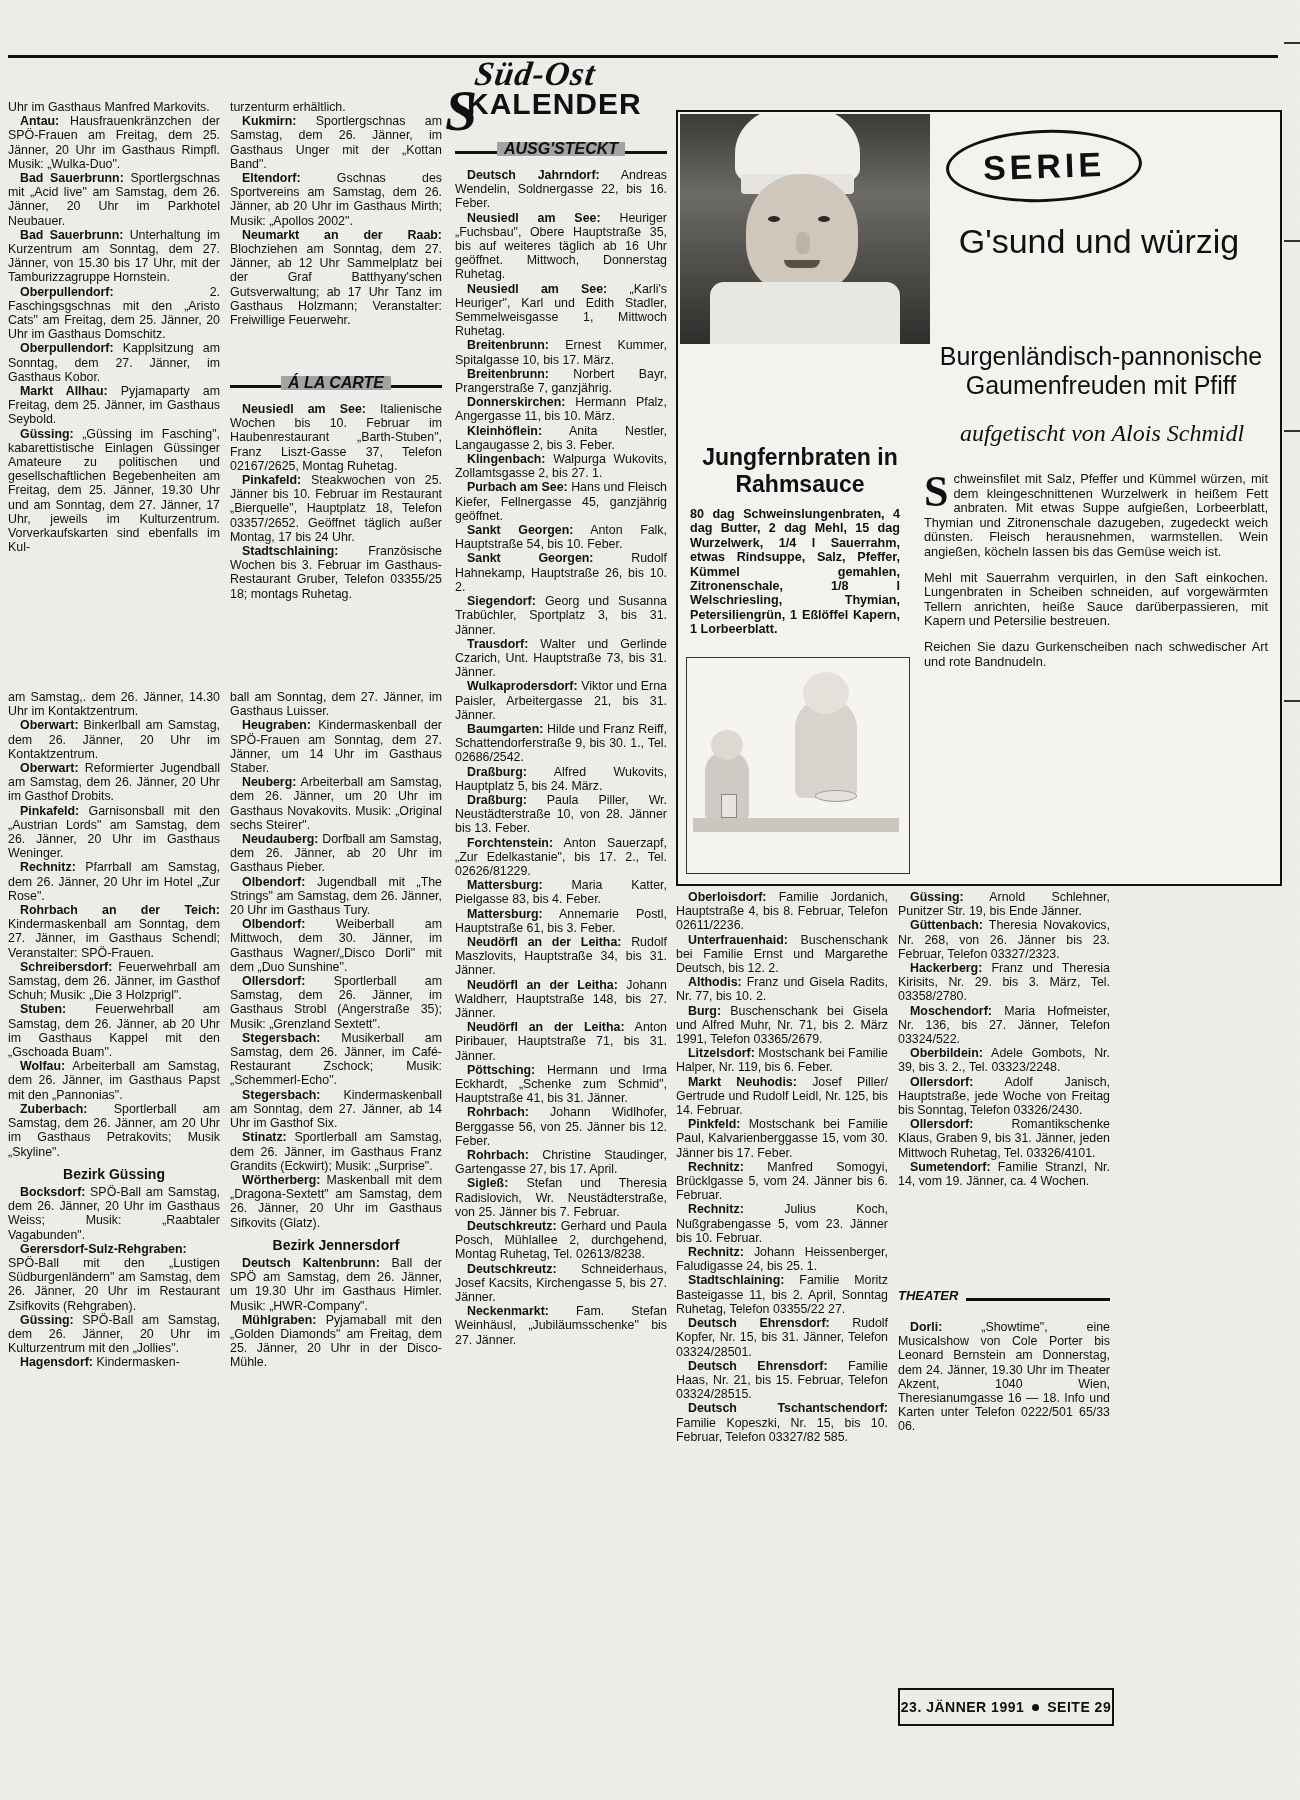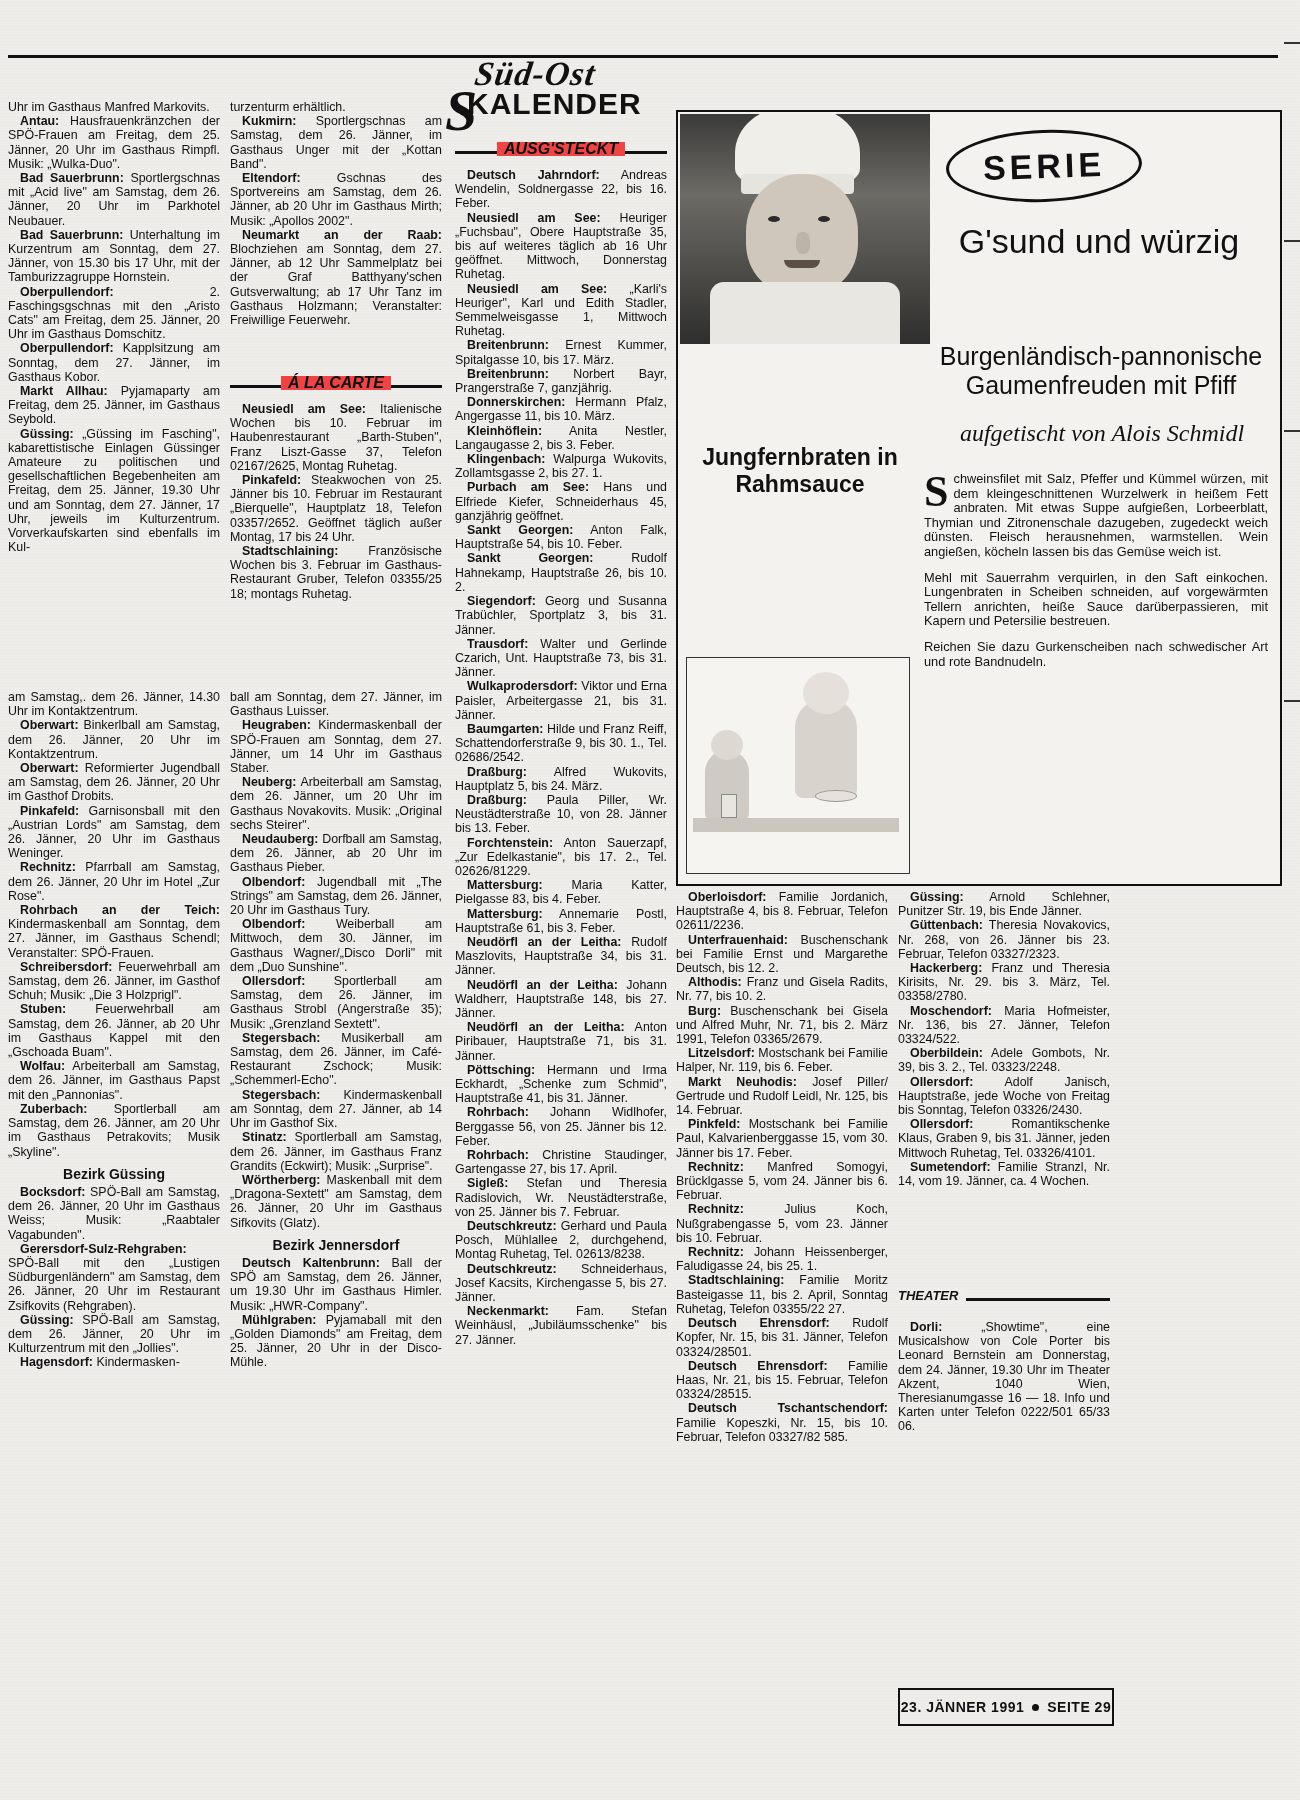--- a/index.html
+++ b/index.html
@@ -61,21 +61,21 @@
   .sechead{
     text-align:center;font-weight:bold;font-size:14px;margin:8px 0 4px 0;
     text-indent:0;
   }
   .barhead{
     position:relative;height:20px;margin:6px 0 6px 0;
   }
   .barhead .bar{position:absolute;top:9px;height:3px;background:#111;}
   .barhead .txt{
     position:absolute;top:0;left:50%;transform:translateX(-50%);
-    background:#ef4444;padding:0 7px;
+    background:#a3a3a3;padding:0 7px;
     font-style:italic;font-weight:bold;font-size:16px;
     font-family:"Liberation Sans", sans-serif;
     white-space:nowrap;
   }
   
   .serie-box{
     position:absolute;left:676px;top:110px;width:602px;height:772px;
     border:2px solid #111;background:#f4f2ef;
   }
   .chef-photo{
@@ -219,21 +219,21 @@
     </div>
     <div id="ausgsteckt1">
         <p><b>Deutsch Jahrndorf:</b><span> Andreas Wendelin, Soldnergasse 22, bis 16. Feber.</span></p>
         <p><b>Neusiedl am See:</b><span> Heuriger „Fuchsbau", Obere Hauptstraße 35, bis auf weiteres täglich ab 16 Uhr geöffnet. Mittwoch, Donnerstag Ruhetag.</span></p>
         <p><b>Neusiedl am See:</b><span> „Karli's Heuriger", Karl und Edith Stadler, Semmelweisgasse 1, Mittwoch Ruhetag.</span></p>
         <p><b>Breitenbrunn:</b><span> Ernest Kummer, Spitalgasse 10, bis 17. März.</span></p>
         <p><b>Breitenbrunn:</b><span> Norbert Bayr, Prangerstraße 7, ganzjährig.</span></p>
         <p><b>Donnerskirchen:</b><span> Hermann Pfalz, Angergasse 11, bis 10. März.</span></p>
         <p><b>Kleinhöflein:</b><span> Anita Nestler, Langaugasse 2, bis 3. Feber.</span></p>
         <p><b>Klingenbach:</b><span> Walpurga Wukovits, Zollamtsgasse 2, bis 27. 1.</span></p>
-        <p><b>Purbach am See:</b><span> Hans und Elfriede Kiefer, Schneiderhaus 45, ganzjährig geöffnet.</span></p>
+        <p><b>Purbach am See:</b><span> Hans und Fleisch Kiefer, Fellnergasse 45, ganzjährig geöffnet.</span></p>
         <p><b>Sankt Georgen:</b><span> Anton Falk, Hauptstraße 54, bis 10. Feber.</span></p>
         <p><b>Sankt Georgen:</b><span> Rudolf Hahnekamp, Hauptstraße 26, bis 10. 2.</span></p>
         <p><b>Siegendorf:</b><span> Georg und Susanna Trabüchler, Sportplatz 3, bis 31. Jänner.</span></p>
         <p><b>Trausdorf:</b><span> Walter und Gerlinde Czarich, Unt. Hauptstraße 73, bis 31. Jänner.</span></p>
         <p><b>Wulkaprodersdorf:</b><span> Viktor und Erna Paisler, Arbeitergasse 21, bis 31. Jänner.</span></p>
         <p><b>Baumgarten:</b><span> Hilde und Franz Reiff, Schattendorferstraße 9, bis 30. 1., Tel. 02686/2542.</span></p>
         <p><b>Draßburg:</b><span> Alfred Wukovits, Hauptplatz 5, bis 24. März.</span></p>
         <p><b>Draßburg:</b><span> Paula Piller, Wr. Neustädterstraße 10, von 28. Jänner bis 13. Feber.</span></p>
         <p><b>Forchtenstein:</b><span> Anton Sauerzapf, „Zur Edelkastanie", bis 17. 2., Tel. 02626/81229.</span></p>
         <p><b>Mattersburg:</b><span> Maria Katter, Pielgasse 83, bis 4. Feber.</span></p>
@@ -260,20 +260,21 @@
         <div class="chef-nose"></div>
           <div class="chef-mouth"></div>
       </div>
       <div class="chef-body"></div>
     </div>
     <div class="serie-stamp">SERIE</div>
     <div class="serie-title">G'sund und würzig</div>
     <div class="serie-sub">Burgenländisch-pannonische Gaumenfreuden mit Pfiff</div>
     <div class="serie-by">aufgetischt von Alois Schmidl</div>
     <div class="recipe-title">Jungfernbraten in Rahmsauce</div>
+    <div class="recipe-body">80 dag Schweinslungenbraten, 4 dag Butter, 2 dag Mehl, 15 dag Wurzelwerk, 1/4 l Sauerrahm, etwas Rindsuppe, Salz, Pfeffer, Kümmel gemahlen, Zitronenschale, 1/8 l Welschriesling, Thymian, Petersiliengrün, 1 Eßlöffel Kapern, 1 Lorbeerblatt.</div>
     <div class="recipe-illu">
       <div class="ill-woman"></div>
         <div class="ill-womanhead"></div>
       <div class="ill-man"></div>
         <div class="ill-manhead"></div>
       <div class="ill-plate"></div>
         <div class="ill-glass"></div>
       <div class="ill-table"></div>
     </div>
     <div class="serie-text">

